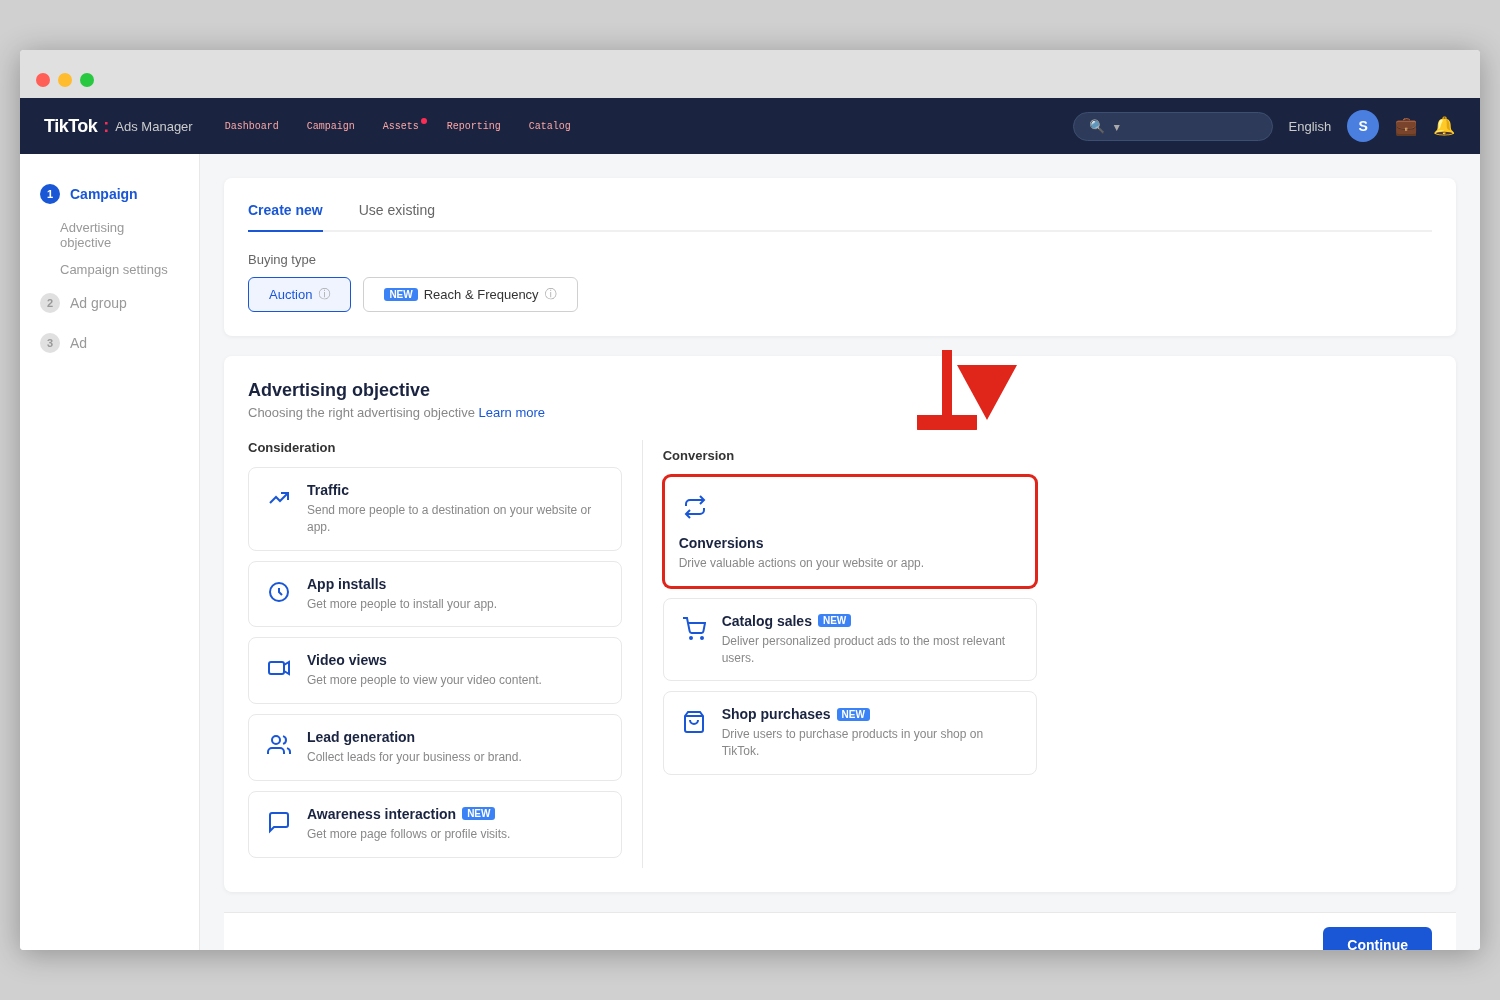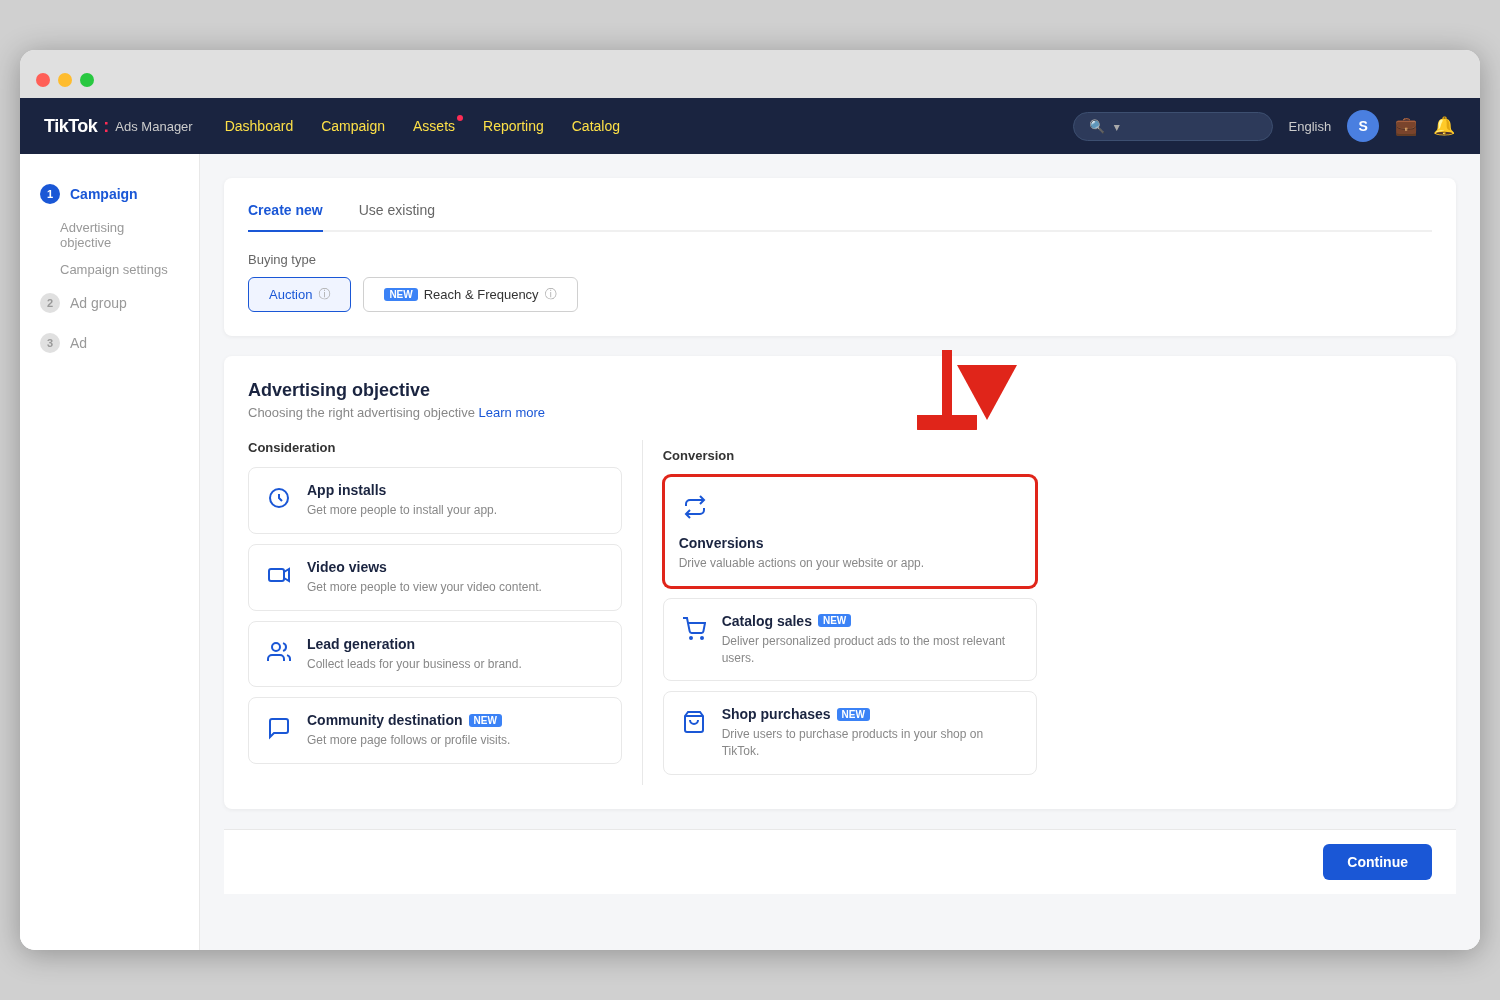--- a/index.html
+++ b/index.html
@@ -9,21 +9,21 @@
       display: flex;
       justify-content: center;
       align-items: center;
       min-height: 100vh;
       padding: 20px;
     }
     .browser-window {
       width: 1492px;
       min-height: 900px;
       background: #f0f0f0;
-      border-radius: 15px;
+      border-radius: 4px;
       box-shadow: 0 4px 30px rgba(0,0,0,0.3);
       overflow: hidden;
     }
     .browser-chrome {
       background: #e0e0e0;
       padding: 12px 16px 0;
       display: flex;
       align-items: center;
       gap: 8px;
       height: 48px;
@@ -52,25 +52,26 @@
     }
     .logo-tiktok { color: white; font-weight: 900; letter-spacing: -0.5px; }
     .logo-colon { color: #fe2c55; }
     .logo-sub { font-size: 13px; font-weight: 400; color: #ccc; }
     .nav-links {
       display: flex;
       gap: 28px;
       flex: 1;
     }
     .nav-link {
-      color: #fde047;
-      font-size: 14px;
+      color: #fca5a5;
+      font-size: 10px;
       cursor: pointer;
       text-decoration: none;
       position: relative;
+      font-family: Liberation Mono, monospace;
     }
     .nav-dot {
       width: 6px; height: 6px;
       background: #fe2c55;
       border-radius: 50%;
       position: absolute;
       top: -3px; right: -8px;
     }
     .nav-right {
       display: flex;
@@ -414,20 +415,32 @@
           <span>Choosing the right advertising objective</span>
           <a href="#">Learn more</a>
         </div>
 
         <div class="objectives-grid">
 
 
           <div class="obj-column">
             <div class="col-title">Consideration</div>
 
+            <div class="obj-card">
+              <div class="obj-icon">
+                <svg width="24" height="24" viewBox="0 0 24 24" fill="none" stroke="#1a57d6" stroke-width="2">
+                  <polyline points="3 17 9 11 13 15 21 7"></polyline>
+                  <polyline points="14 7 21 7 21 14"></polyline>
+                </svg>
+              </div>
+              <div class="obj-text">
+                <div class="name">Traffic</div>
+                <div class="desc">Send more people to a destination on your website or app.</div>
+              </div>
+            </div>
 
             <div class="obj-card">
               <div class="obj-icon">
                 <svg width="24" height="24" viewBox="0 0 24 24" fill="none" stroke="#1a57d6" stroke-width="2">
                   <circle cx="12" cy="12" r="9"></circle>
                   <path d="M12 8v4l3 3"></path>
                 </svg>
               </div>
               <div class="obj-text">
                 <div class="name">App installs</div>
@@ -464,21 +477,21 @@
             </div>
 
             <div class="obj-card">
               <div class="obj-icon">
                 <svg width="24" height="24" viewBox="0 0 24 24" fill="none" stroke="#1a57d6" stroke-width="2">
                   <path d="M21 15a2 2 0 0 1-2 2H7l-4 4V5a2 2 0 0 1 2-2h14a2 2 0 0 1 2 2z"></path>
                 </svg>
               </div>
               <div class="obj-text">
                 <div class="name">
-                  <span>Community destination</span>
+                  <span>Awareness interaction</span>
                   <span class="new-badge">NEW</span>
                 </div>
                 <div class="desc">Get more page follows or profile visits.</div>
               </div>
             </div>
           </div>
 
           <div class="obj-column conversion-col">
 
             <div style="position:relative; margin-bottom:8px;">

